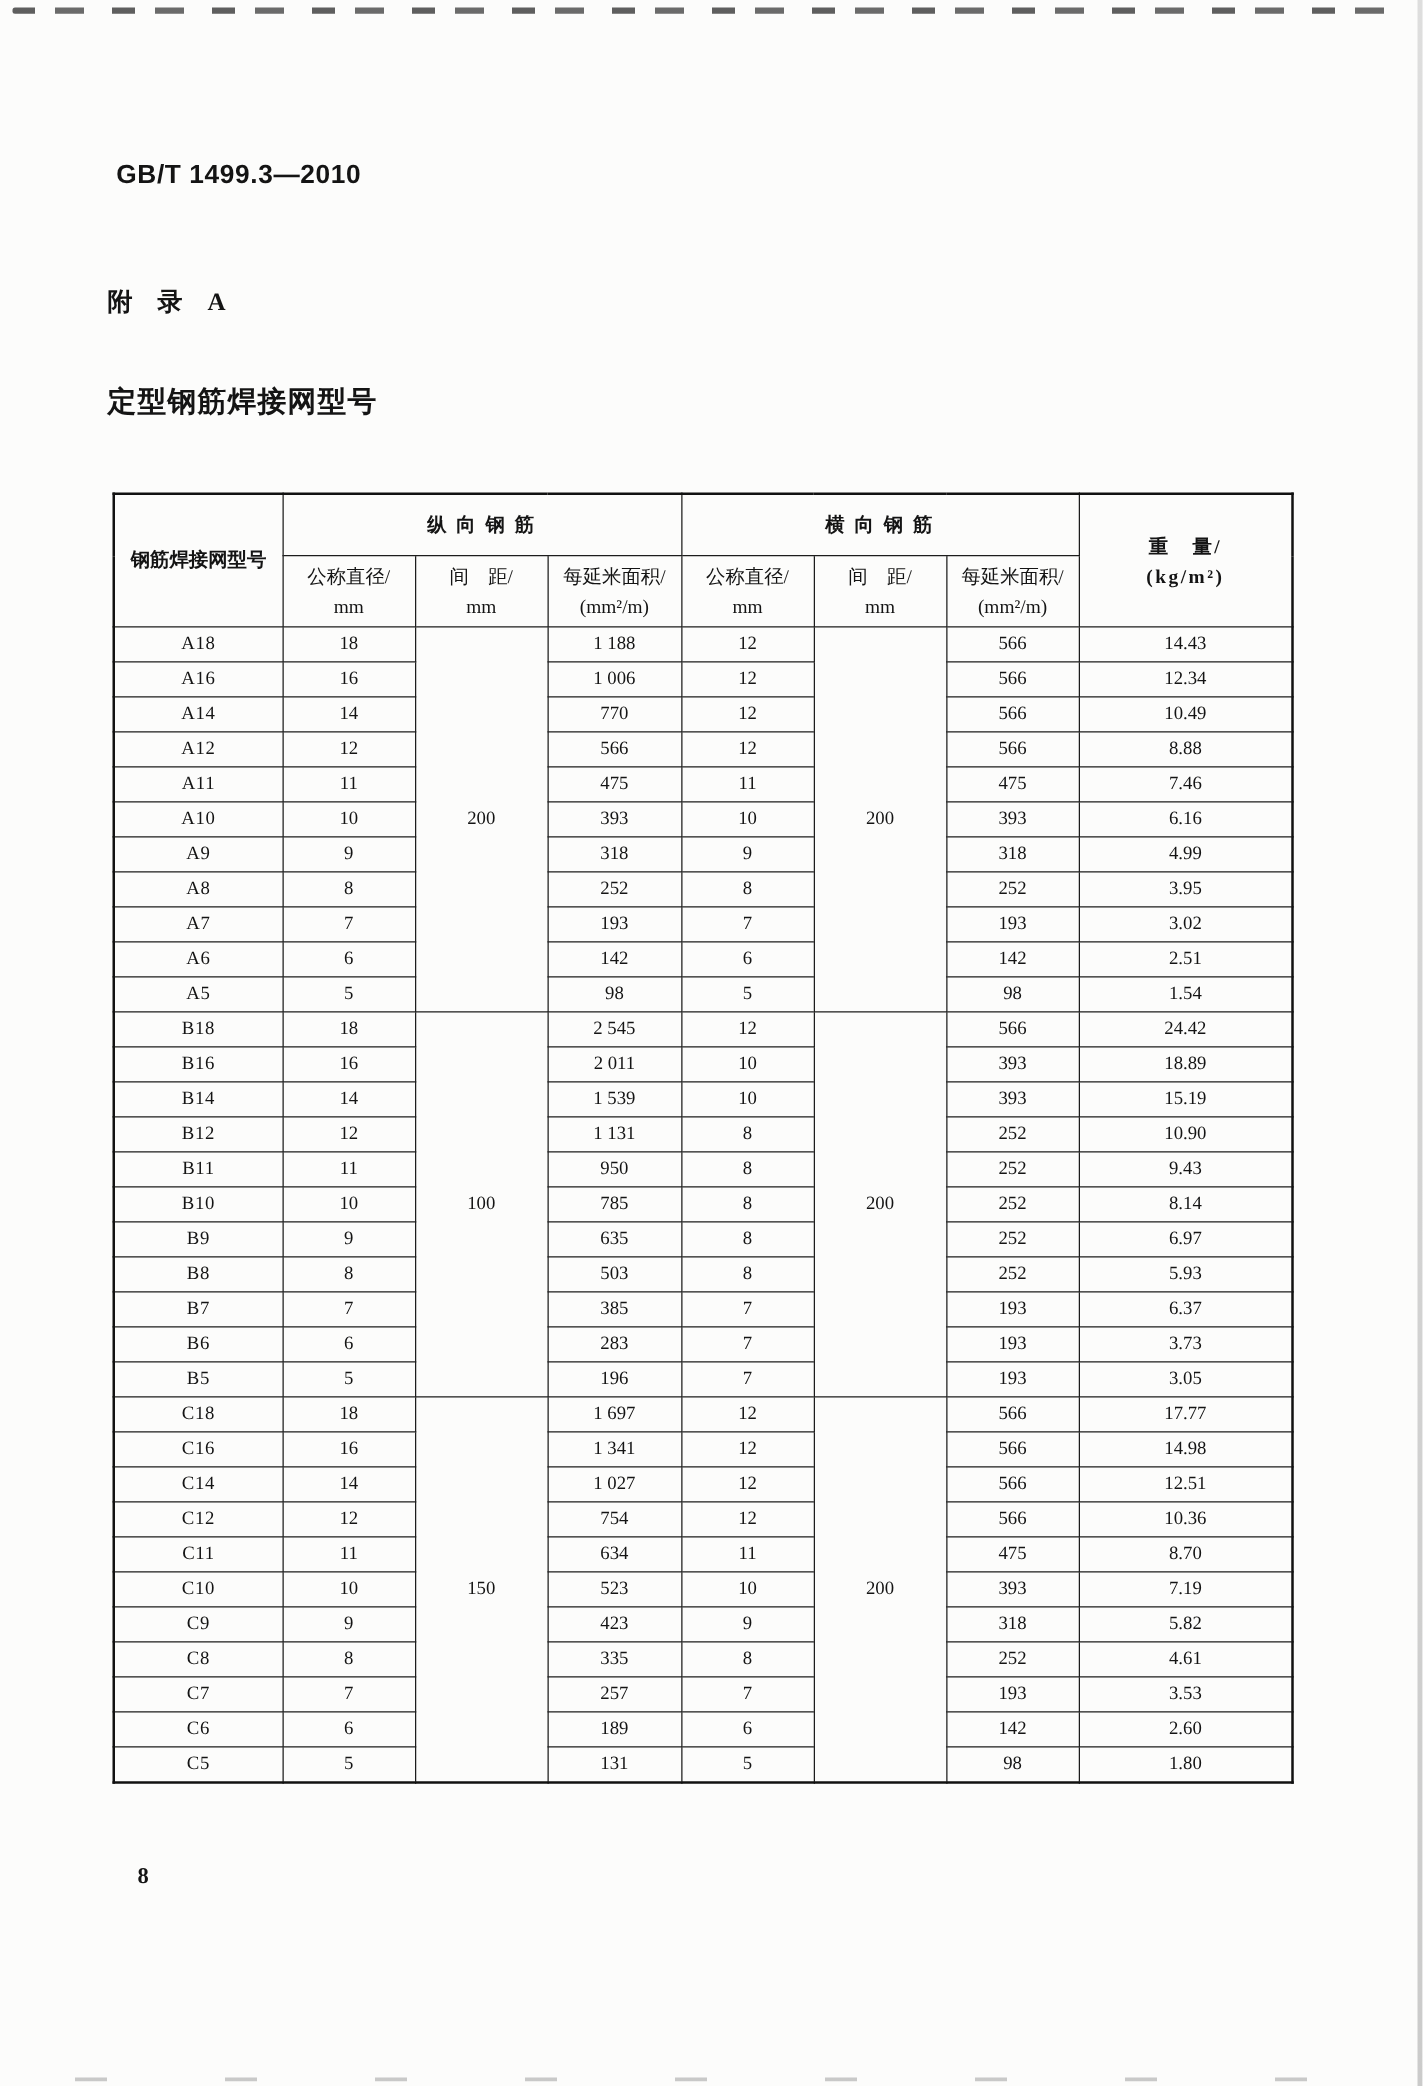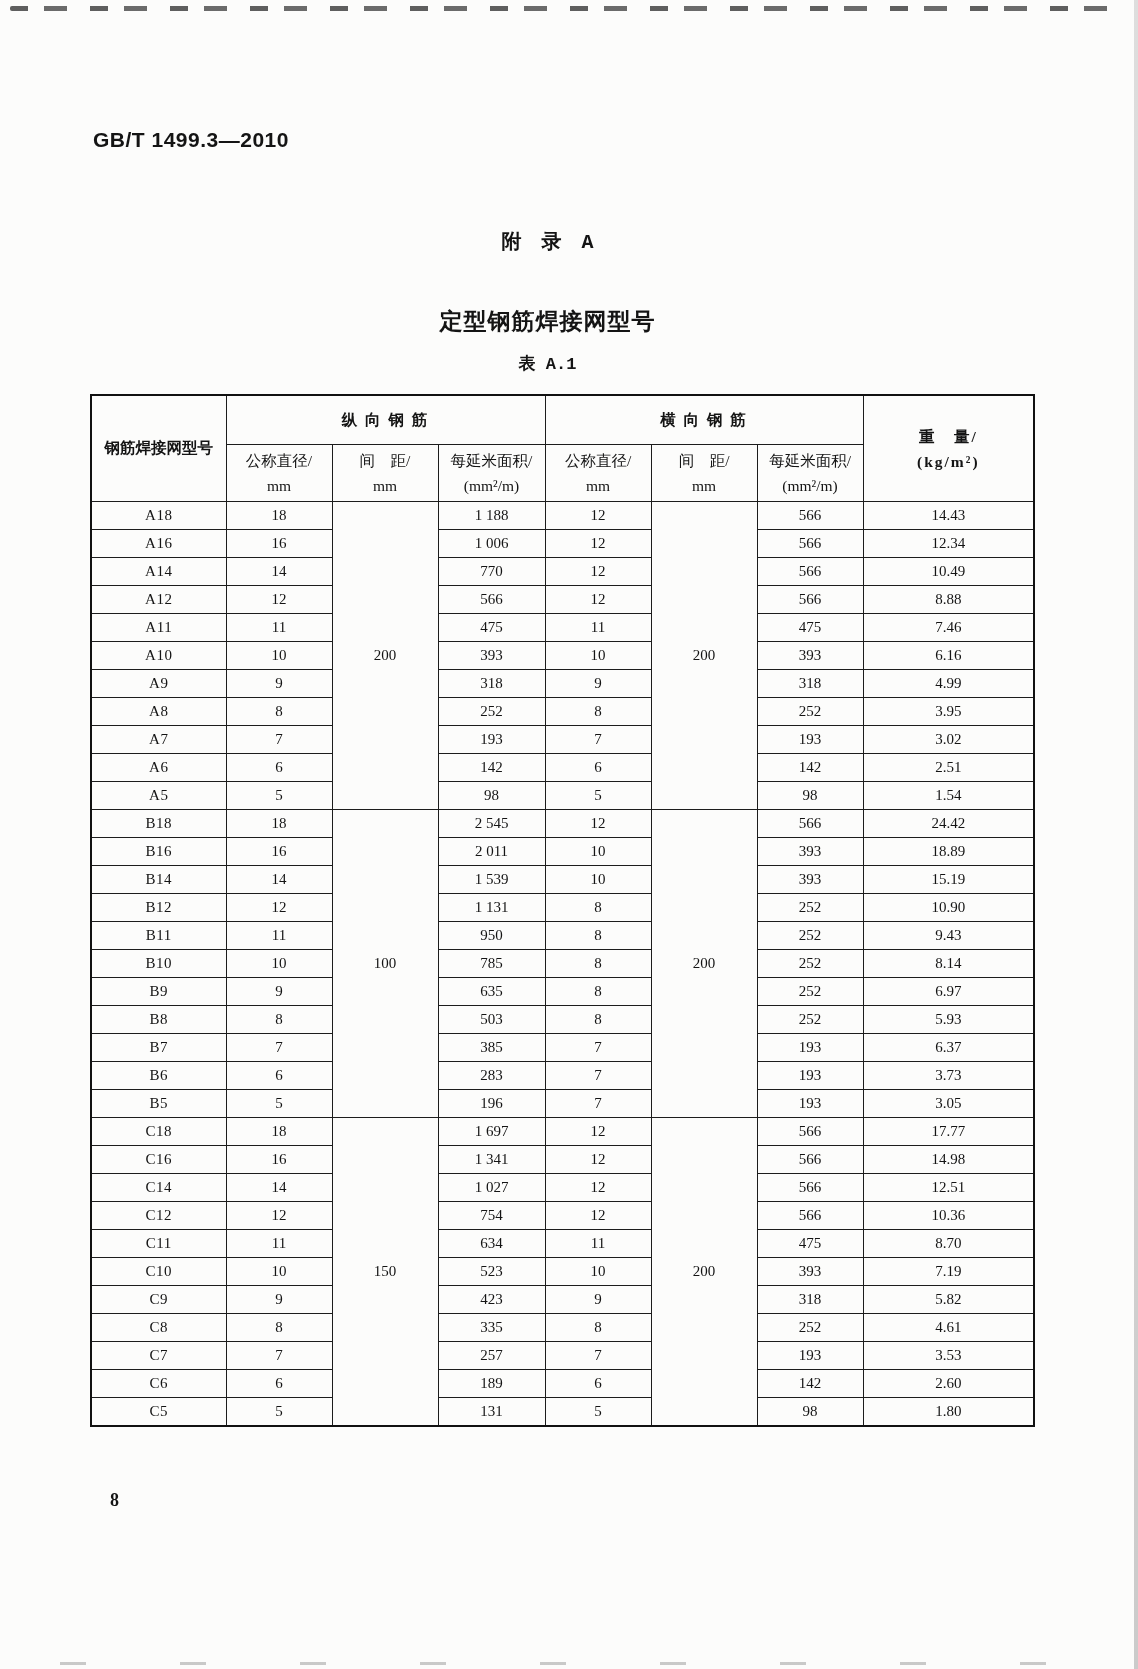--- a/index.html
+++ b/index.html
@@ -35,23 +35,23 @@
     position: absolute; top: 0; right: 0; width: 4px; height: 100%;
     background: linear-gradient(180deg, #b9b9b9, #8f8f8f);
     opacity: .45;
   }
   .doc-number {
     position: absolute; left: 93px; top: 128px;
     font-family: "Liberation Sans", sans-serif;
     font-weight: bold; font-size: 21px; letter-spacing: .5px;
   }
   .center-head {
-    position: absolute; left: 76px; width: 943px;
-    text-align: center;
-    font-family: Liberation Mono, monospace;
+    position: absolute; left: 86px; width: 943px;
+    text-align: left;
+    font-family: Liberation Serif, serif;
     font-weight: bold;
   }
   .appendix-title    { top: 228px; font-size: 20px; }
   .appendix-subtitle { top: 267px; font-size: 18px; }
   .appendix-heading  { top: 306px; font-size: 23px; letter-spacing: 1px; }
   .table-caption     { top: 352px; font-size: 17px; }
 
   table.mesh {
     position: absolute; left: 90px; top: 394px;
     width: 943px; height: 1011px;
@@ -84,21 +84,20 @@
 
 <div class="page">
   <div class="scan-edge-top"></div>
   <div class="scan-edge-right"></div>
   <div class="scan-edge-bottom"></div>
 
   <div class="doc-number">GB/T 1499.3—2010</div>
 
   <div class="center-head appendix-title">附　录　A</div>
   <div class="center-head appendix-heading">定型钢筋焊接网型号</div>
-  <div class="center-head table-caption">表 A.1</div>
 
   <table class="mesh">
     <colgroup>
       <col style="width:135px">
         <col style="width:106px">
         <col style="width:106px">
         <col style="width:107px">
       <col style="width:106px">
         <col style="width:106px">
         <col style="width:106px">

